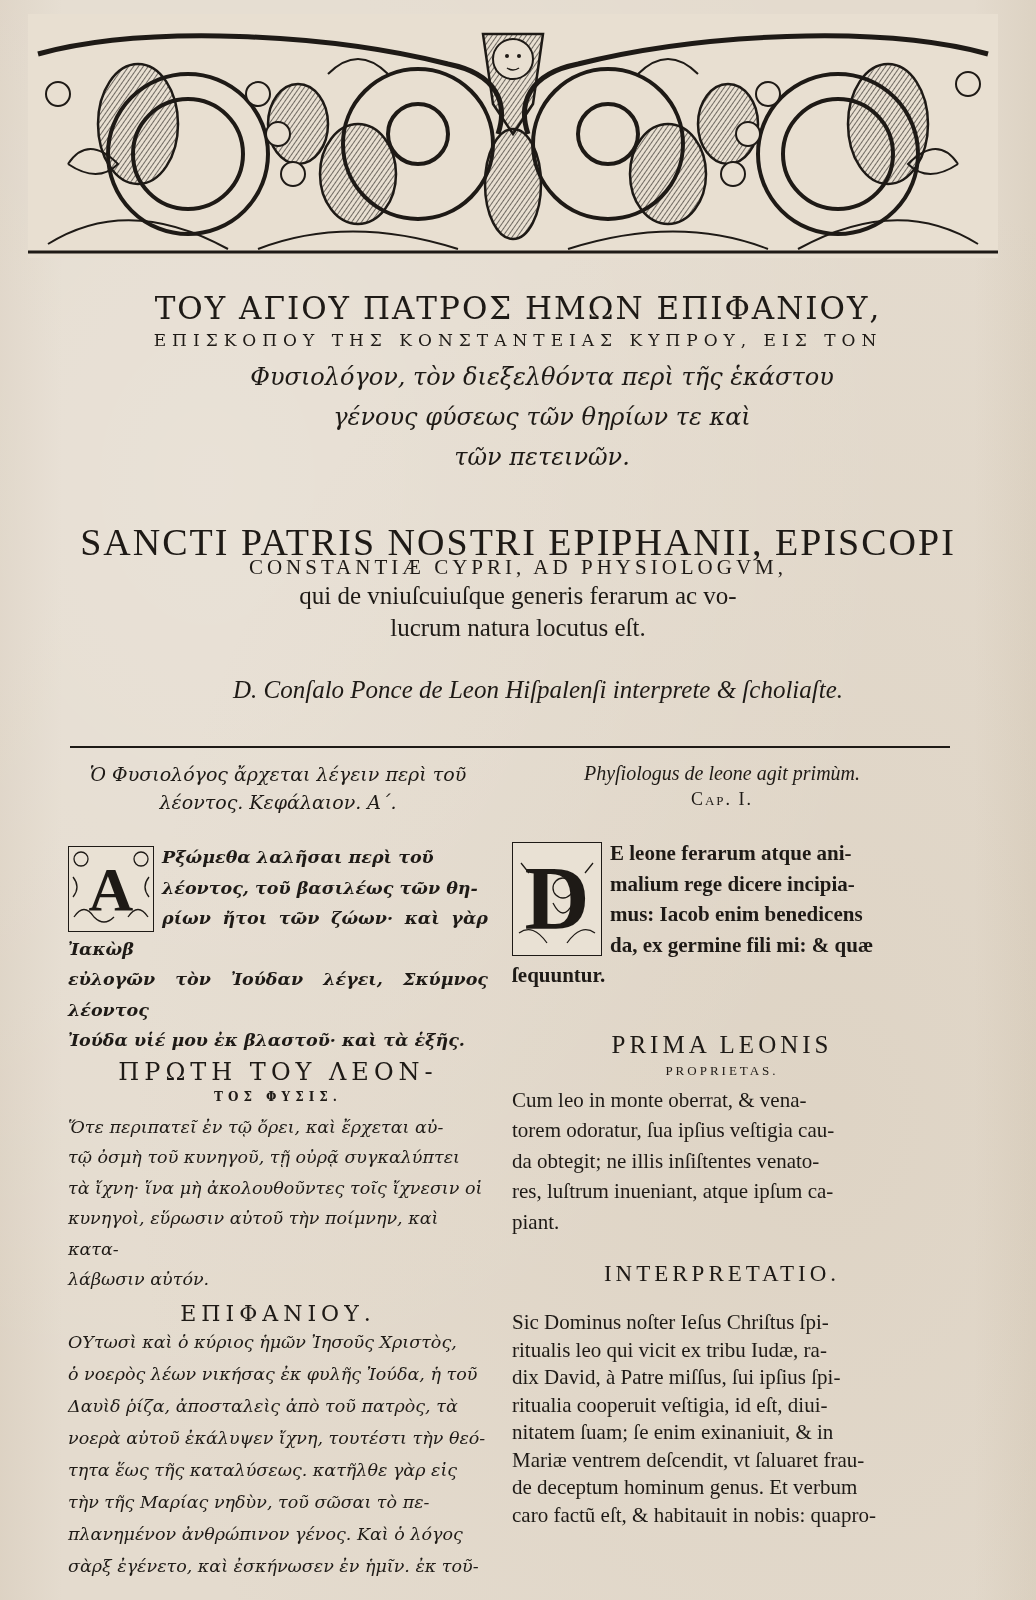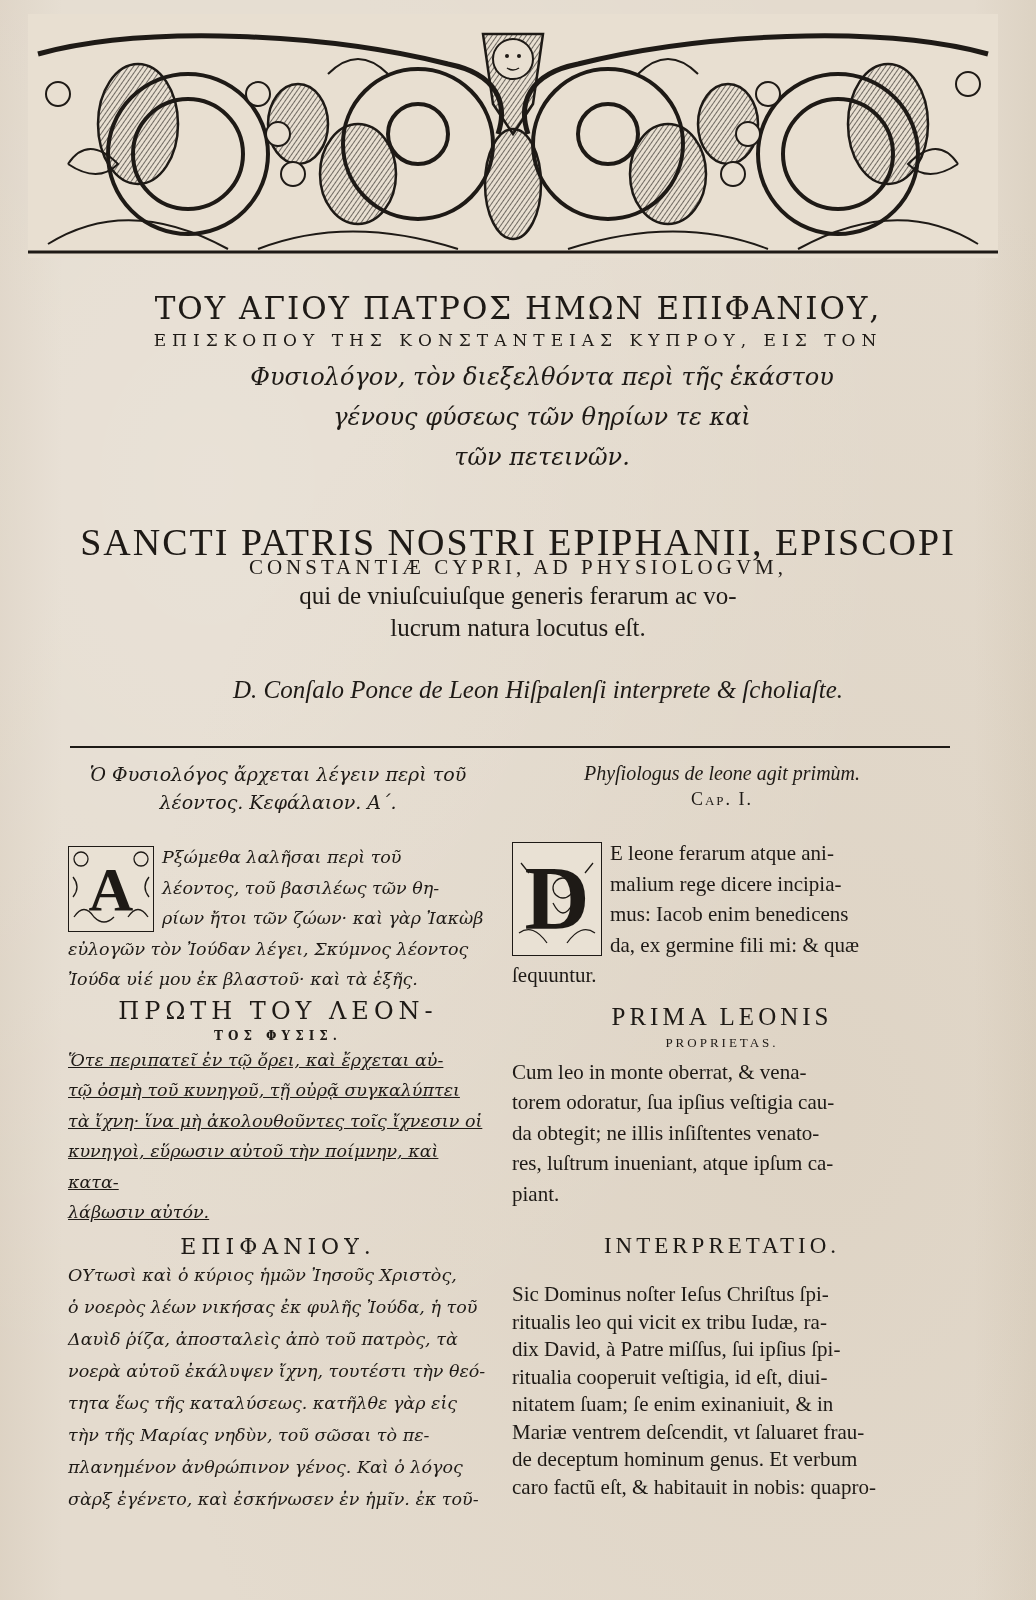--- a/index.html
+++ b/index.html
@@ -32,21 +32,21 @@
   .rule{
     position:absolute;left:70px;top:746px;width:880px;height:2px;background:#1e1a16;
   }
   .col{position:absolute;top:760px;}
   .col-left{left:68px;width:420px;}
   .col-right{left:512px;width:420px;}
   .head-italic{font-style:italic;font-size:20px;text-align:center;line-height:26px;}
   .cap-head{font-size:18px;text-align:center;letter-spacing:2px;font-variant:small-caps;}
   .gr{font-family:"DejaVu Serif",serif;font-style:italic;font-size:17.5px;line-height:30.5px;}
   .la{font-family:"Liberation Serif",serif;font-size:21px;line-height:30.5px;}
-  .just{text-align:justify;text-align-last:left;}
+  .just{text-align:justify;text-align-last:left;font-weight:bold;}
   .initial{
     float:left;width:84px;height:84px;margin:4px 8px 0 0;
     border:1px solid #1e1a16;position:relative;background:#e9e1d4;
     display:flex;align-items:center;justify-content:center;
     font-size:62px;font-weight:bold;line-height:1;
   }
   .initial .vine{position:absolute;inset:0;}
   .sec-head{text-align:center;}
   .gr-sec{font-family:"DejaVu Serif",serif;font-size:24px;letter-spacing:5px;}
   .gr-sub{font-family:"DejaVu Serif",serif;font-size:12px;letter-spacing:5px;}
@@ -165,21 +165,21 @@
         <div>ρίων ἤτοι τῶν ζώων· καὶ γὰρ Ἰακὼβ</div>
         <div style="clear:both">εὐλογῶν τὸν Ἰούδαν λέγει, Σκύμνος λέοντος</div>
         <div>Ἰούδα υἱέ μου ἐκ βλαστοῦ· καὶ τὰ ἑξῆς.</div>
       </div>
     </div>
 
     <div class="sec-head" style="margin-top:2px;">
       <div class="gr-sec">ΠΡΩΤΗ ΤΟΥ ΛΕΟΝ-</div>
       <div class="gr-sub" style="margin-top:4px;font-weight:bold;">ΤΟΣ ΦΥΣΙΣ.</div>
     </div>
-    <div class="gr" style="margin-top:2px;text-decoration:underline;">
+    <div class="gr" style="margin-top:8px;">
       <div>Ὅτε περιπατεῖ ἐν τῷ ὄρει, καὶ ἔρχεται αὐ-</div>
       <div>τῷ ὀσμὴ τοῦ κυνηγοῦ, τῇ οὐρᾷ συγκαλύπτει</div>
       <div>τὰ ἴχνη· ἵνα μὴ ἀκολουθοῦντες τοῖς ἴχνεσιν οἱ</div>
       <div>κυνηγοὶ, εὕρωσιν αὐτοῦ τὴν ποίμνην, καὶ κατα-</div>
       <div>λάβωσιν αὐτόν.</div>
     </div>
 
     <div class="sec-head" style="margin-top:6px;">
       <div class="gr-sec" style="font-size:22px;">ΕΠΙΦΑΝΙΟΥ.</div>
     </div>
@@ -216,21 +216,21 @@
       </div>
       <div class="la just">
         <div>E leone ferarum atque ani-</div>
         <div>malium rege dicere incipia-</div>
         <div>mus: Iacob enim benedicens</div>
         <div>da, ex germine fili mi: &amp; quæ</div>
         <div style="clear:both">ſequuntur.</div>
       </div>
     </div>
 
-    <div class="sec-head" style="margin-top:12px;">
+    <div class="sec-head" style="margin-top:40px;">
       <div class="la-sec">PRIMA LEONIS</div>
       <div class="la-sub" style="margin-top:4px;">PROPRIETAS.</div>
     </div>
     <div class="la" style="margin-top:6px;">
       <div>Cum leo in monte oberrat, &amp; vena-</div>
       <div>torem odoratur, ſua ipſius veſtigia cau-</div>
       <div>da obtegit; ne illis inſiſtentes venato-</div>
       <div>res, luſtrum inueniant, atque ipſum ca-</div>
       <div>piant.</div>
     </div>

